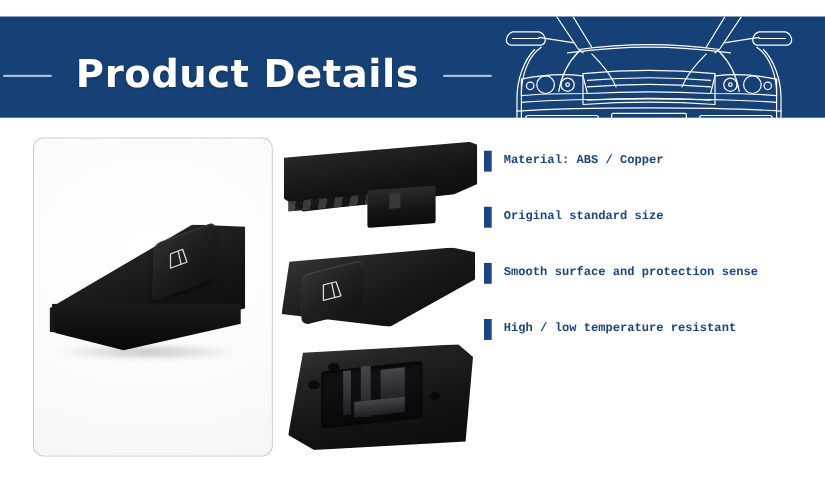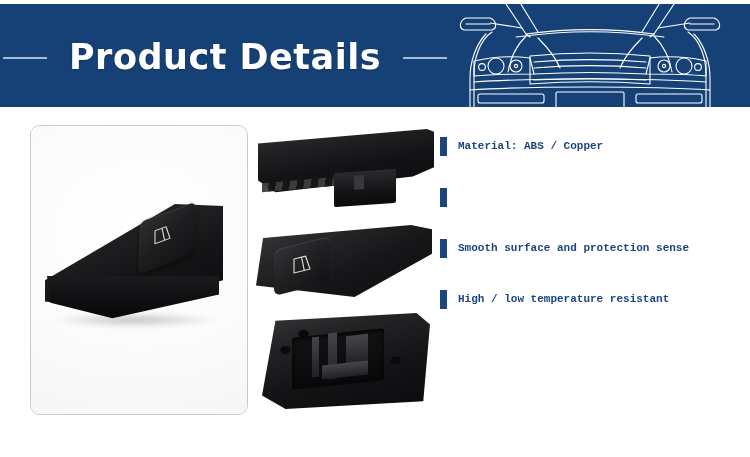--- a/index.html
+++ b/index.html
@@ -12,21 +12,21 @@
     background: #ffffff;
     font-family: "Liberation Sans", sans-serif;
     overflow: hidden;
     position: relative;
   }
 
   
   .header {
     position: absolute;
     left: 0;
-    top: 4px;
+    top: 15px;
     width: 750px;
     height: 107px;
     background: #164176;
     overflow: hidden;
   }
   .header-inner {
     position: absolute;
     left: 0;
     top: 0;
     width: 450px;
@@ -401,20 +401,21 @@
 
   <div class="features">
 
     <div class="feature">
       <span class="feature-bullet"></span>
       <span class="feature-text">Material: ABS / Copper</span>
     </div>
 
     <div class="feature">
       <span class="feature-bullet"></span>
+      <span class="feature-text">Original standard size</span>
     </div>
 
     <div class="feature">
       <span class="feature-bullet"></span>
       <span class="feature-text">Smooth surface and protection sense</span>
     </div>
 
 
     <div class="feature">
       <span class="feature-bullet"></span>

